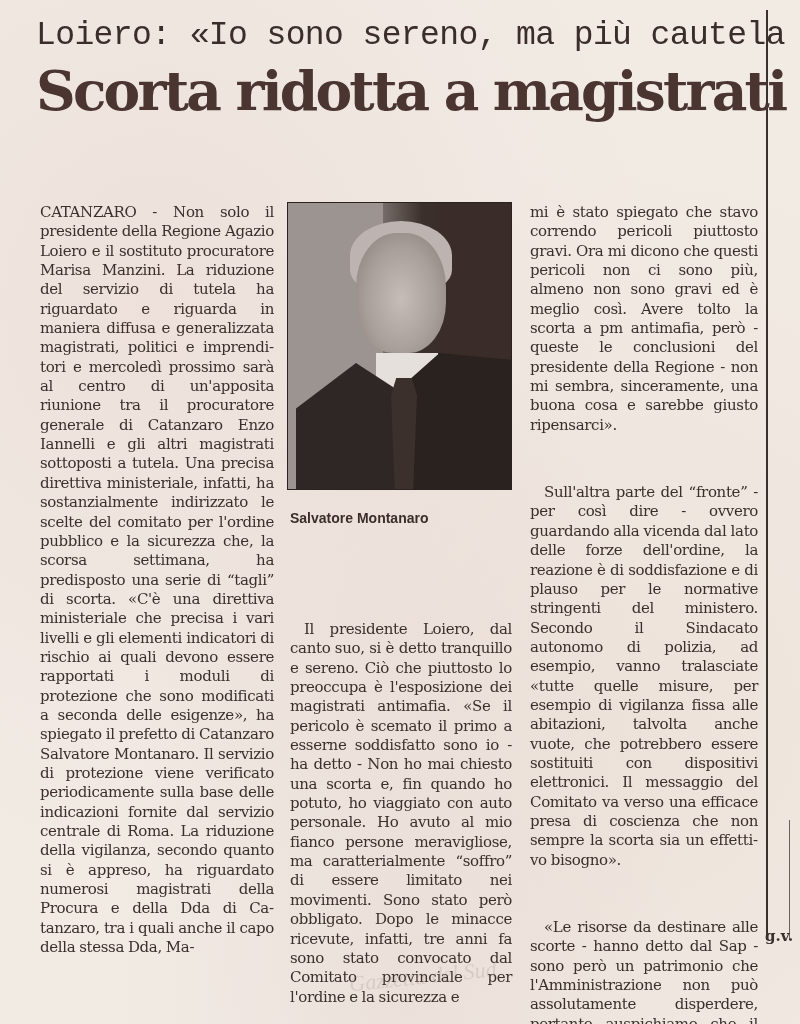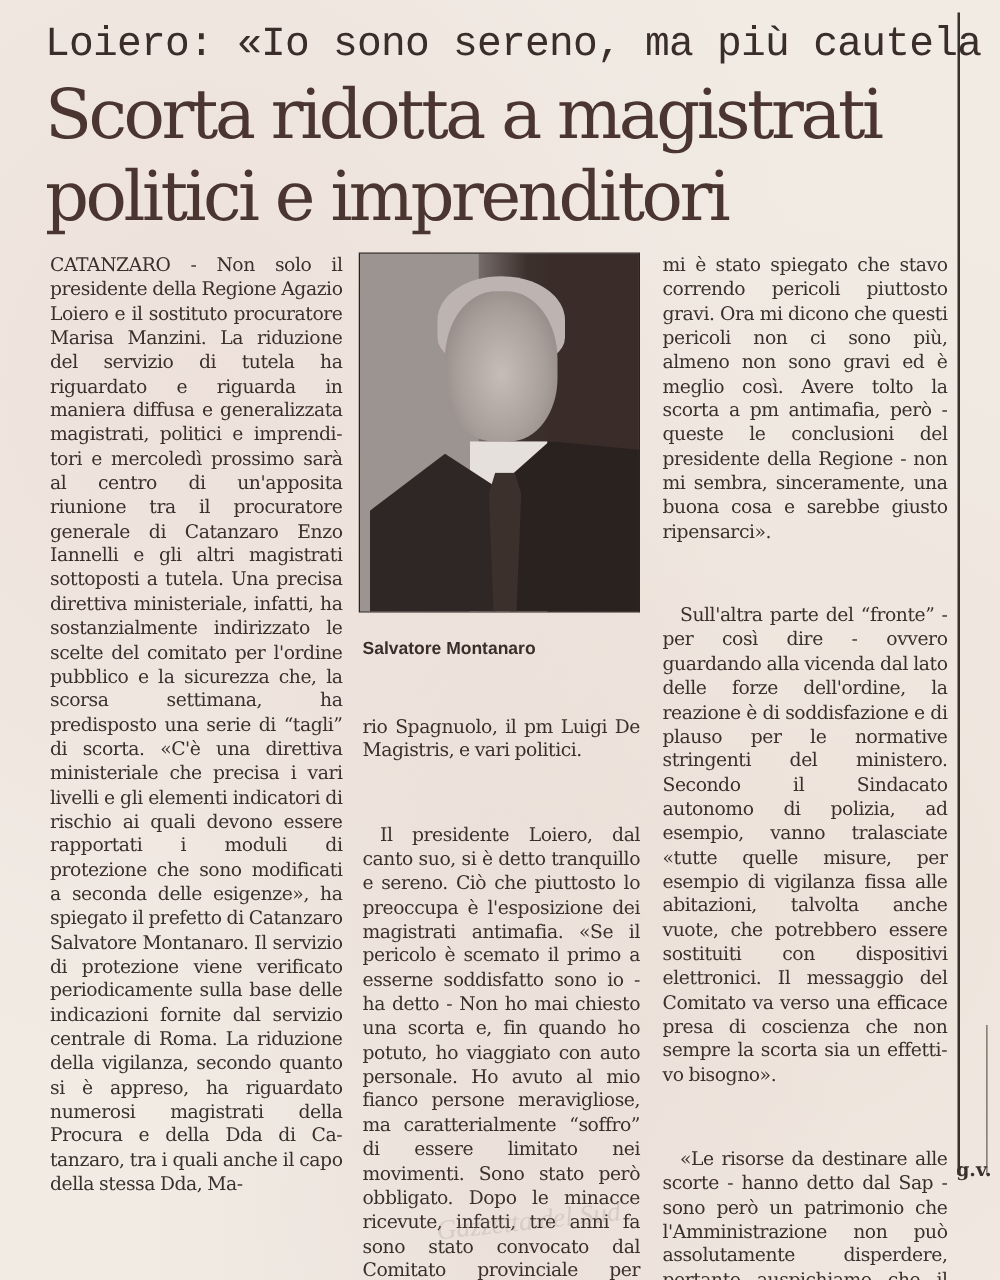--- a/index.html
+++ b/index.html
@@ -30,25 +30,25 @@
       position: absolute; left: 36px; top: 16px; width: 725px;
       font-family: Liberation Mono, monospace;
       font-size: 33px; line-height: 40px;
       color: #3b2e2a;
       letter-spacing: -0.6px;
       white-space: nowrap;
     }
     .headline {
       position: absolute; left: 36px; top: 58px; width: 728px;
       font-family: "DejaVu Serif", serif;
-      font-weight: normal;
+      font-weight: bold;
       font-size: 55px; line-height: 66px;
       color: #4a3530;
       letter-spacing: -2.8px;
-      text-align: left;
+      text-align: center;
     }
     .headline .line { display: block; white-space: nowrap; }
     .col {
       position: absolute; top: 203px;
       font-family: "DejaVu Serif", serif;
       font-size: 15px; line-height: 19.35px;
       color: #3b2f2b;
       text-align: justify;
       hyphens: manual;
       letter-spacing: -0.35px;
@@ -119,41 +119,39 @@
 <body>
 
 <div class="page-noise"></div>
 <div class="right-rule"></div>
 <div class="right-rule-2"></div>
 
 <div class="kicker">Loiero: «Io sono sereno, ma più cautela per i pm»</div>
 
 <h1 class="headline" style="margin:0;">
   <span class="line">Scorta ridotta a magistrati</span>
-  <span class="line">politici e imprenditori</span>
 </h1>
 
 <div class="col col1">
   <p>CATANZARO - Non solo il presidente della Regione Agazio Loiero e il sostituto procuratore Marisa Man­zini. La riduzione del servi­zio di tutela ha riguardato e riguarda in maniera dif­fusa e generalizzata magi­strati, politici e imprendi­tori e mercoledì prossimo sarà al centro di un'apposi­ta riunione tra il procura­tore generale di Catanzaro Enzo Iannelli e gli altri ma­gistrati sottoposti a tutela. Una precisa direttiva mini­steriale, infatti, ha sostan­zialmente indirizzato le scelte del comitato per l'or­dine pubblico e la sicurezza che, la scorsa settimana, ha predisposto una serie di “tagli” di scorta. «C'è una direttiva ministeriale che precisa i vari livelli e gli elementi indicatori di ri­schio ai quali devono esse­re rapportati i moduli di protezione che sono modi­ficati a seconda delle esi­genze», ha spiegato il pre­fetto di Catanzaro Salvato­re Montanaro. Il servizio di protezione viene verificato periodicamente sulla base delle indicazioni fornite dal servizio centrale di Ro­ma. La riduzione della vi­gilanza, secondo quanto si è appreso, ha riguardato numerosi magistrati della Procura e della Dda di Ca­tanzaro, tra i quali anche il capo della stessa Dda, Ma-</p>
 </div>
 
 <div class="photo">
   <div class="bg-left"></div>
   <div class="bg-right"></div>
   <div class="hair"></div>
   <div class="head"></div>
   <div class="shirt"></div>
   <div class="jacket-l"></div>
   <div class="jacket-r"></div>
   <div class="tie"></div>
 </div>
 <div class="caption">Salvatore Montanaro</div>
 
 <div class="col col2">
-  <p>rio Spagnuolo, il pm Luigi De Magistris, e vari politi­ci.</p>
   <p class="indent">Il presidente Loiero, dal canto suo, si è detto tran­quillo e sereno. Ciò che piuttosto lo preoccupa è l'e­sposizione dei magistrati antimafia. «Se il pericolo è scemato il primo a esserne soddisfatto sono io - ha det­to - Non ho mai chiesto una scorta e, fin quando ho po­tuto, ho viaggiato con auto personale. Ho avuto al mio fianco persone meraviglio­se, ma caratterialmente “soffro” di essere limitato nei movimenti. Sono stato però obbligato. Dopo le mi­nacce ricevute, infatti, tre anni fa sono stato convoca­to dal Comitato provinciale per l'ordine e la sicurezza e</p>
 </div>
 
 <div class="col col3">
   <p>mi è stato spiegato che sta­vo correndo pericoli piut­tosto gravi. Ora mi dicono che questi pericoli non ci sono più, almeno non sono gravi ed è meglio così. Ave­re tolto la scorta a pm anti­mafia, però - queste le con­clusioni del presidente del­la Regione - non mi sem­bra, sinceramente, una buona cosa e sarebbe giu­sto ripensarci».</p>
   <p class="indent">Sull'altra parte del “fron­te” - per così dire - ovvero guardando alla vicenda dal lato delle forze dell'or­dine, la reazione è di soddi­sfazione e di plauso per le normative stringenti del ministero. Secondo il Sin­dacato autonomo di poli­zia, ad esempio, vanno tra­lasciate «tutte quelle misu­re, per esempio di vigilan­za fissa alle abitazioni, tal­volta anche vuote, che po­trebbero essere sostituiti con dispositivi elettronici. Il messaggio del Comitato va verso una efficace presa di coscienza che non sem­pre la scorta sia un effetti­vo bisogno».</p>
   <p class="indent">«Le risorse da destinare alle scorte - hanno detto dal Sap - sono però un patri­monio che l'Amministra­zione non può assoluta­mente disperdere, pertan­to auspichiamo che il per­sonale non ne esca penaliz­zato».</p>
 </div>
 
 <div class="byline">g.v.</div>

